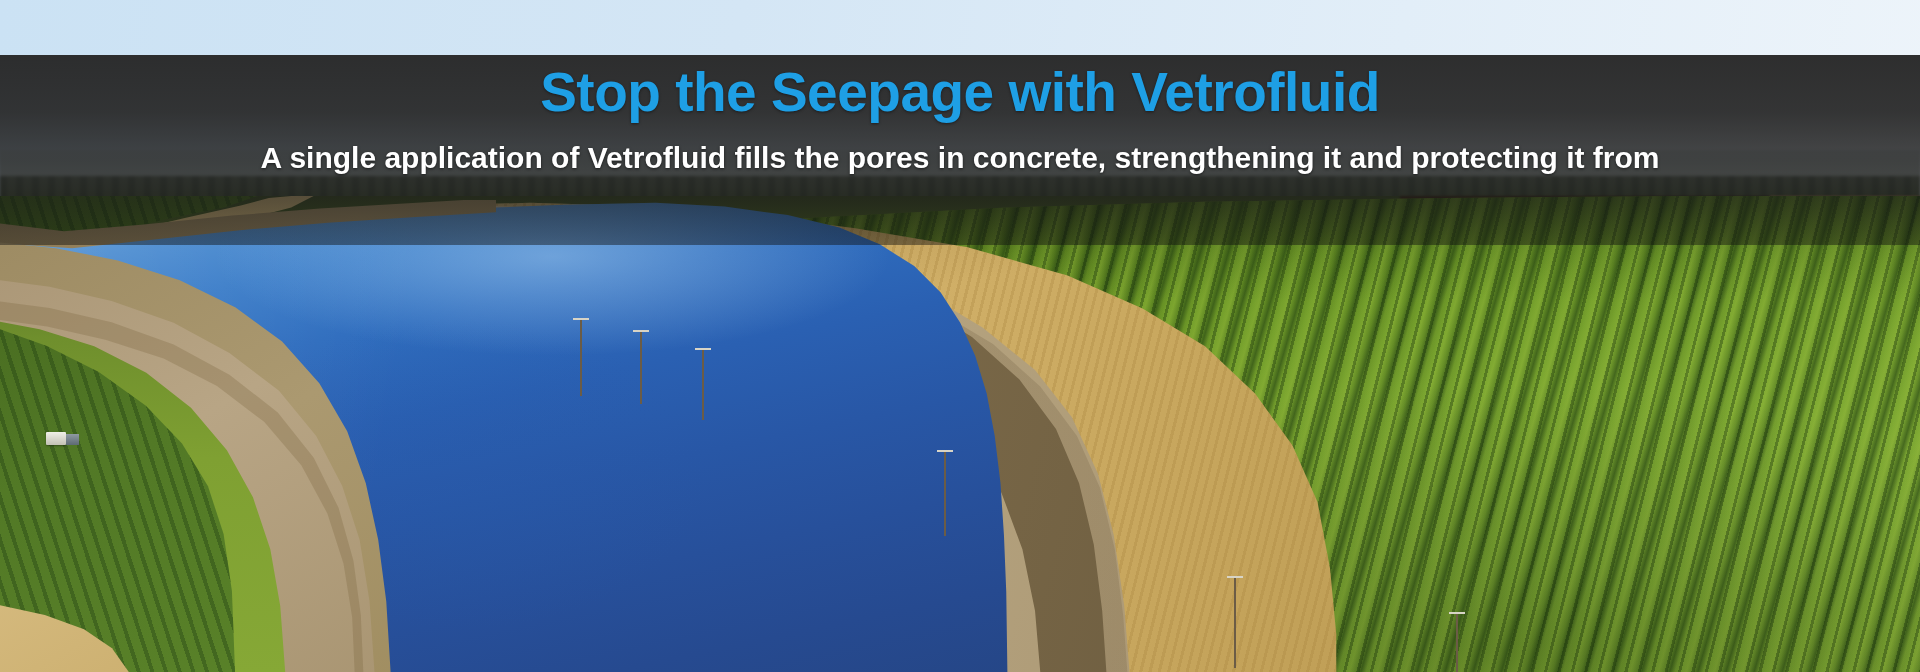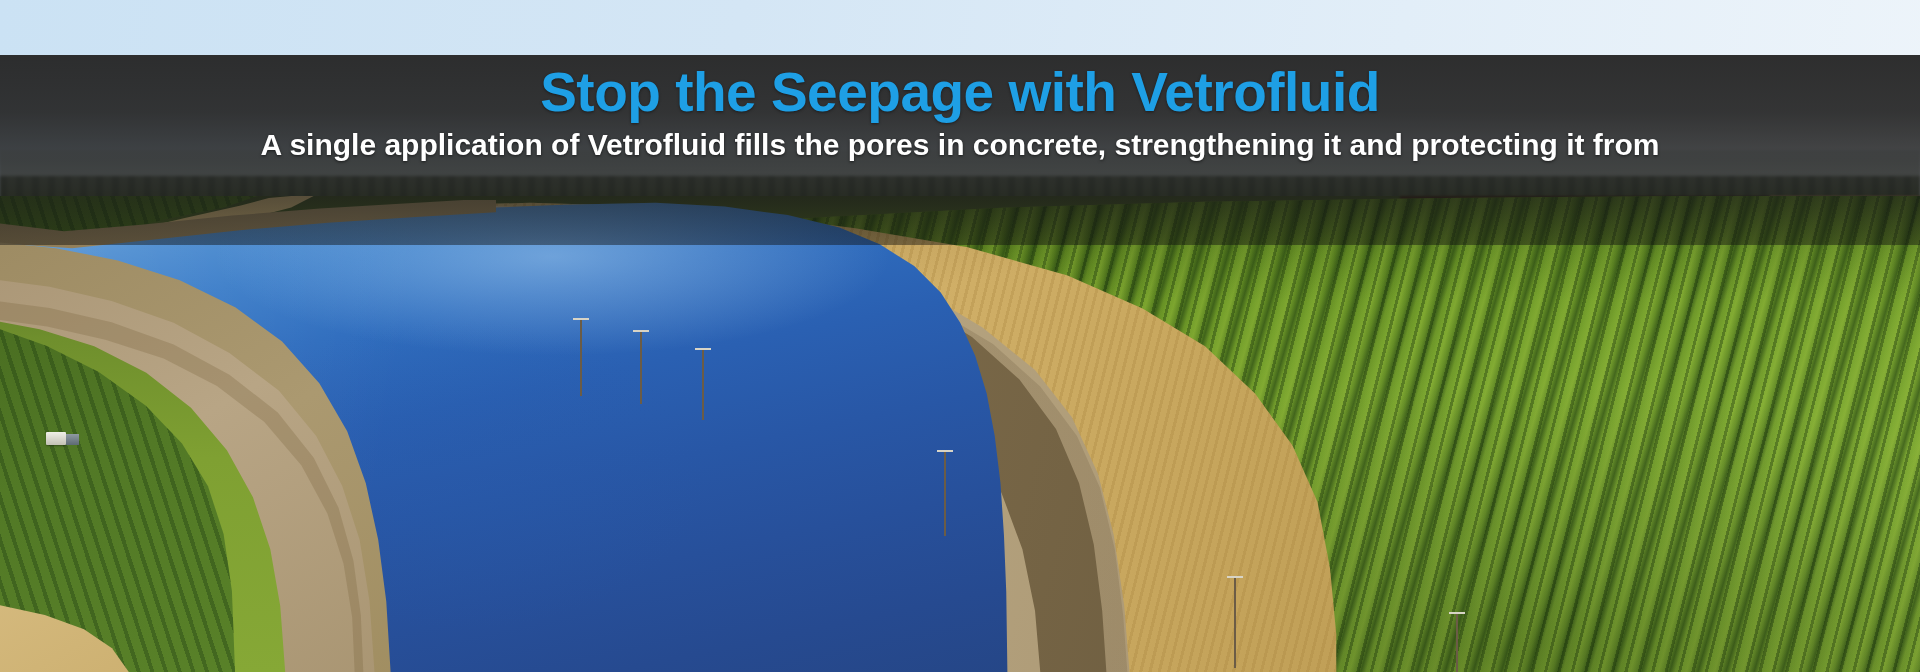--- a/index.html
+++ b/index.html
@@ -253,21 +253,21 @@
     padding-top:6px;
     font-family:"Liberation Sans",sans-serif;
     font-weight:bold;
     font-size:55px;
     line-height:62px;
     letter-spacing:-0.5px;
     color:#1e9fe5;
     text-shadow:0 1px 3px rgba(0,0,0,.45);
   }
   .subline{
-    margin:0;
+    margin:13px;
     font-family:"Liberation Sans",sans-serif;
     font-weight:bold;
     font-size:30px;
     line-height:35px;
     color:#ffffff;
     text-shadow:0 1px 3px rgba(0,0,0,.6);
     padding:0 36px;
   }
   .subline.first{padding-top:4px;}
 </style>

